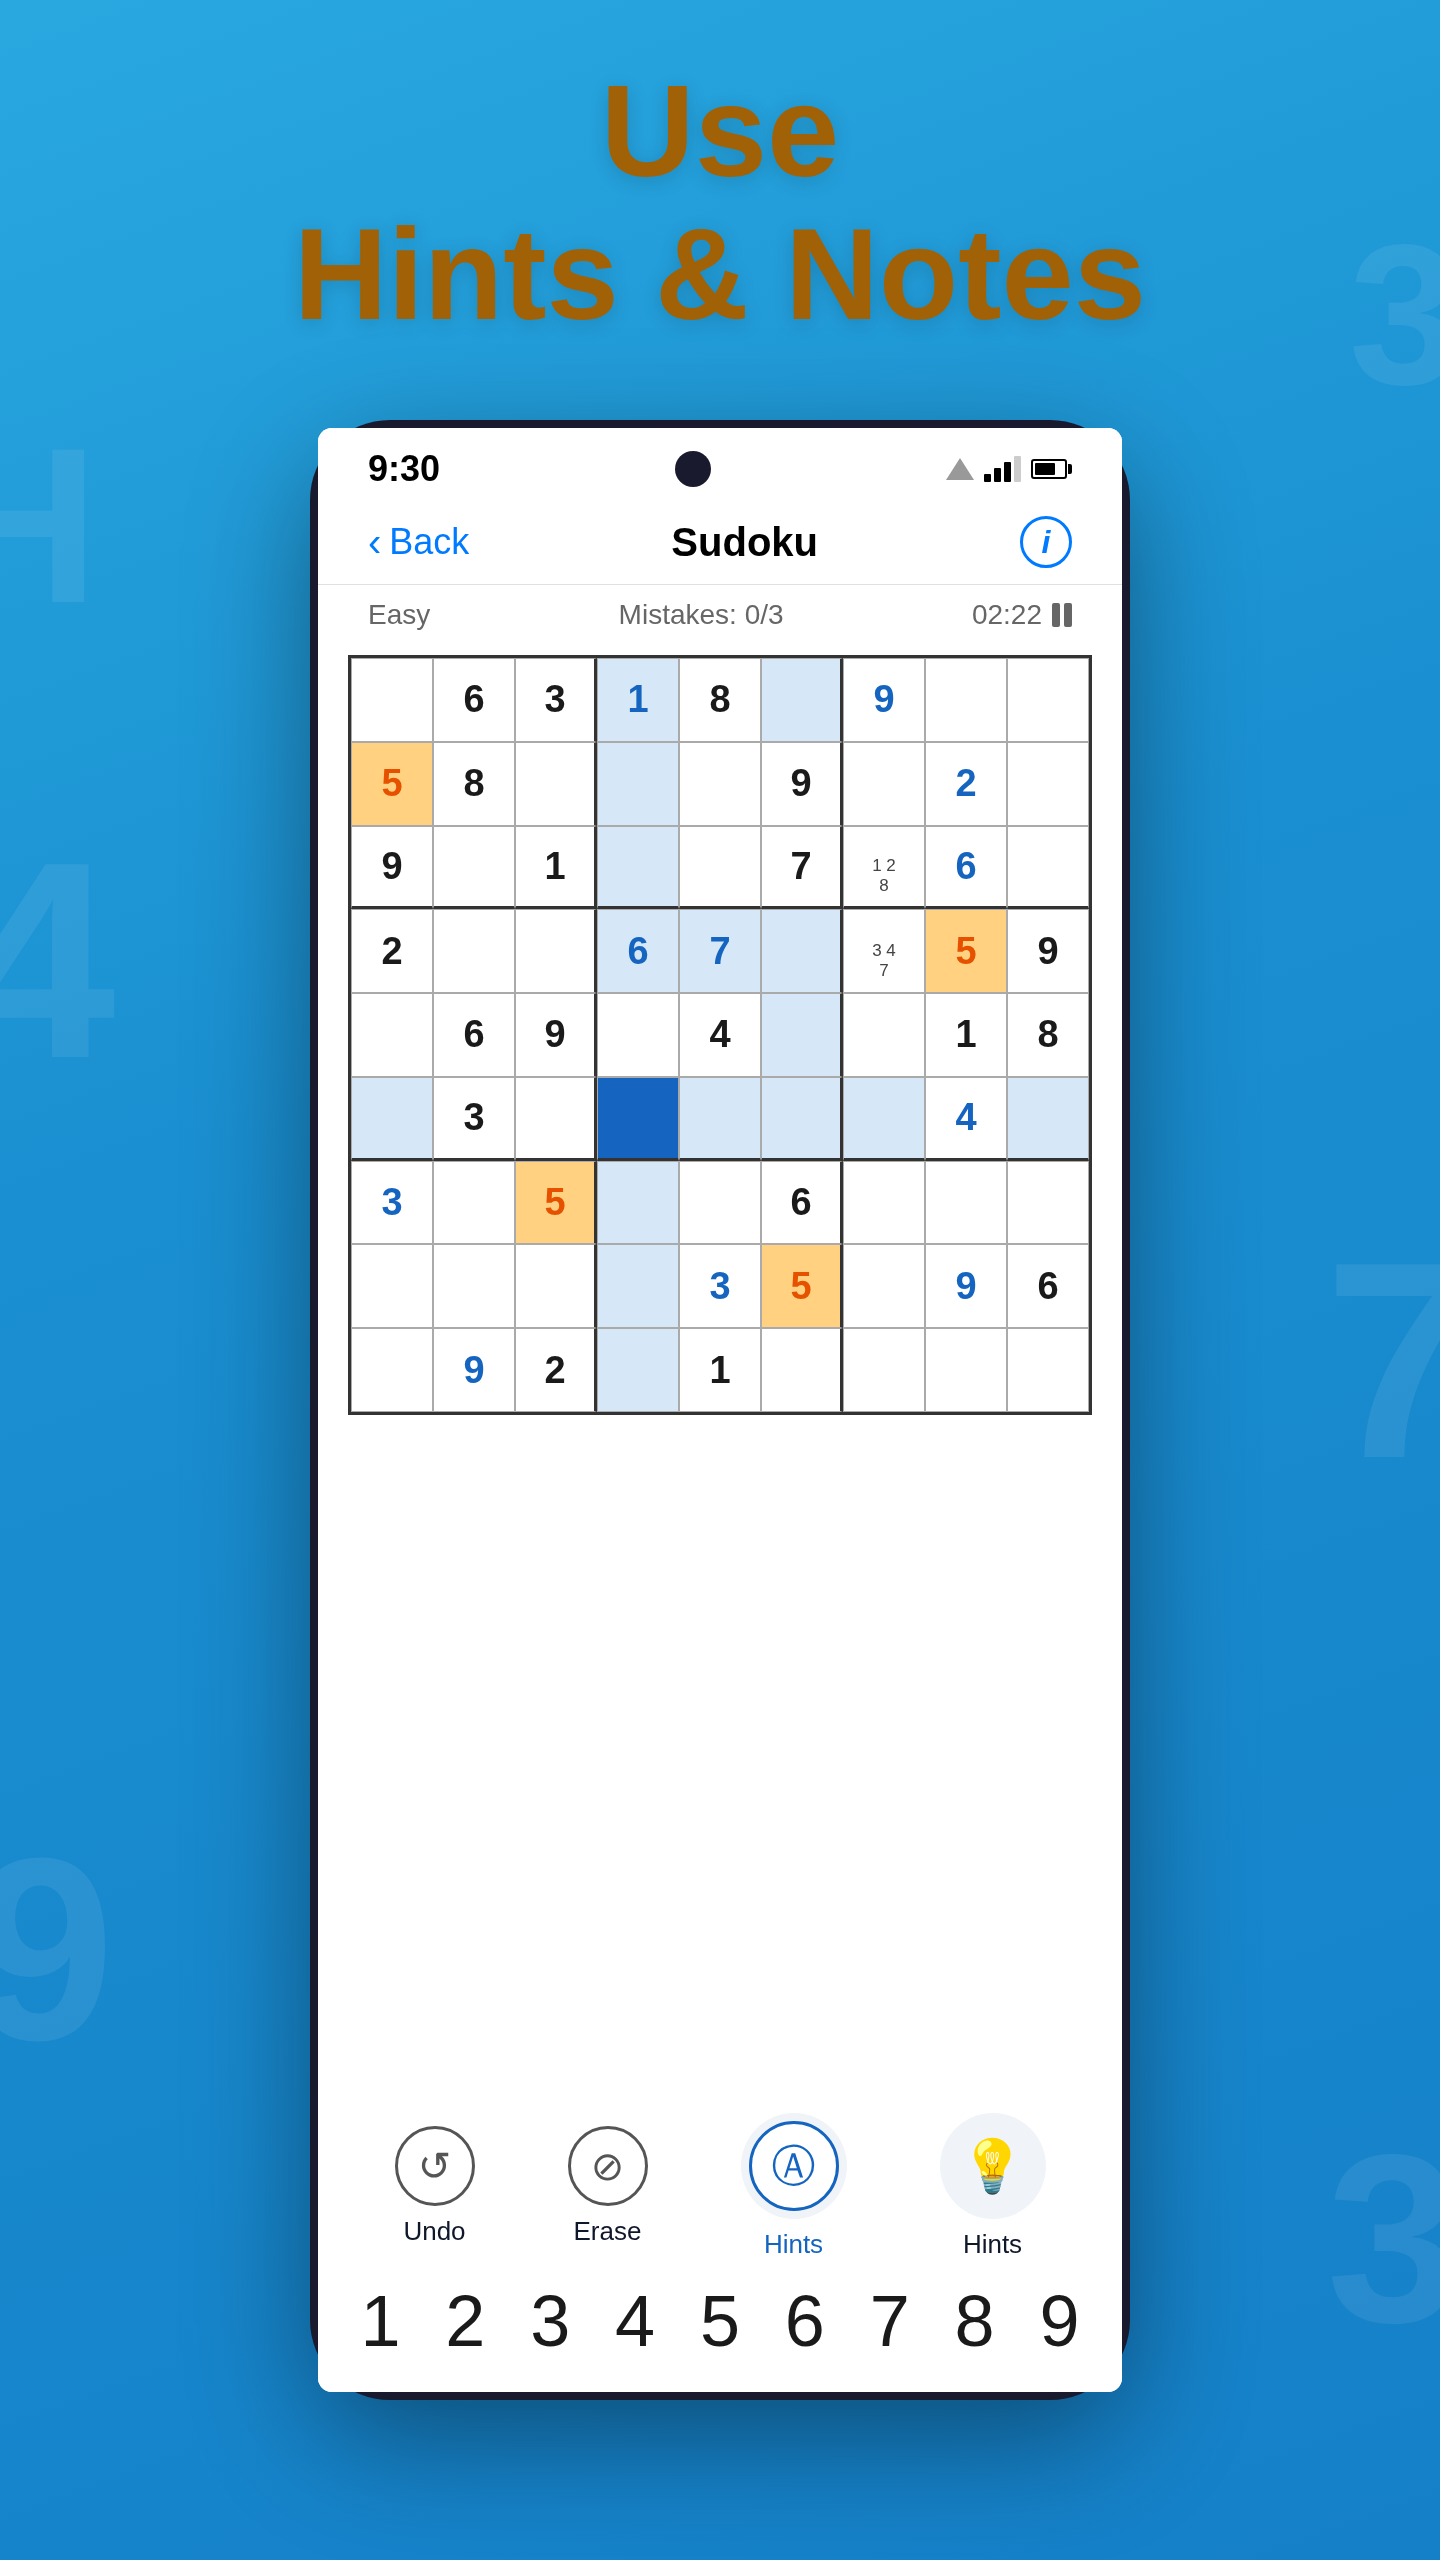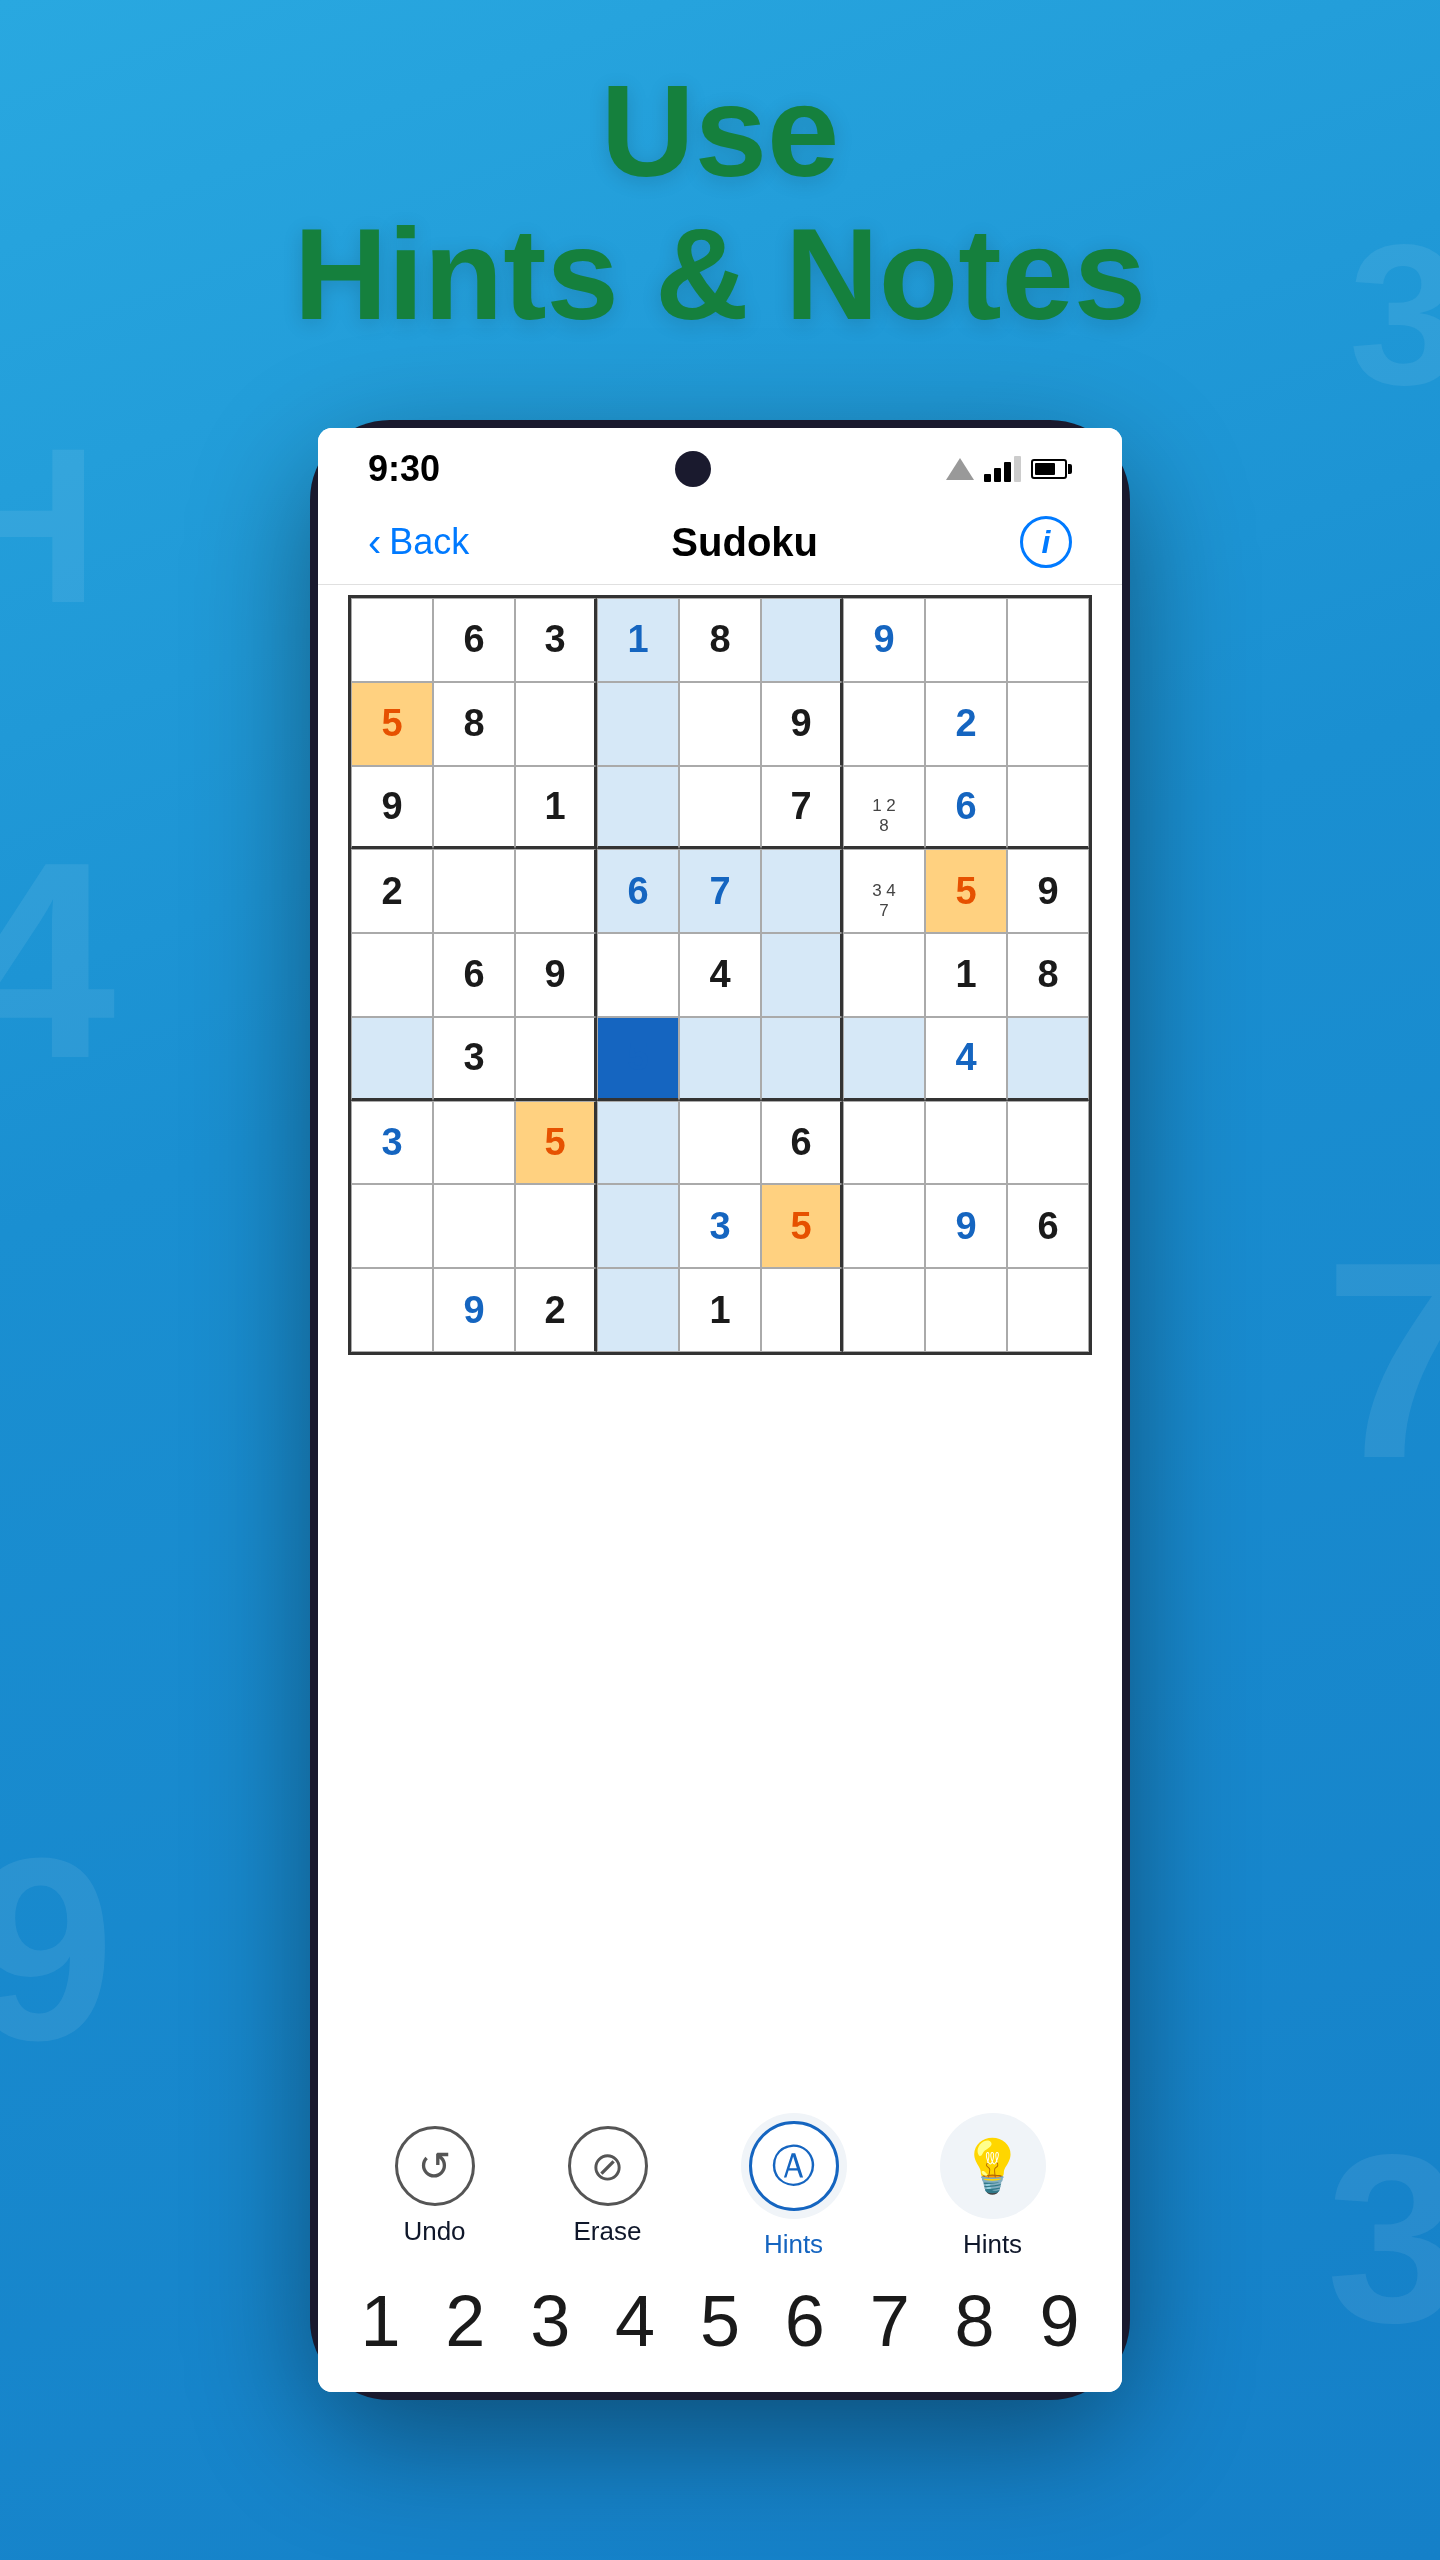--- a/index.html
+++ b/index.html
@@ -26,21 +26,21 @@
       color: rgba(255,255,255,0.08);
       user-select: none;
     }
 
     
     .header-text {
       position: absolute;
       top: 60px;
       left: 0; right: 0;
       text-align: center;
-      color: #15803d;
+      color: #a16207;
       font-size: 130px;
       font-weight: 900;
       line-height: 1.1;
       text-shadow: 0 4px 20px rgba(0,0,0,0.15);
       padding: 0 96px;
     }
 
     
     .phone-frame {
       position: absolute;
@@ -360,20 +360,31 @@
 
     <div class="nav-bar">
       <div class="back-btn">
         <span style="font-size:40px;">‹</span>
         <span>Back</span>
       </div>
       <span class="nav-title">Sudoku</span>
       <div class="info-btn">i</div>
     </div>
 
+    <div class="game-info-bar">
+      <span>Easy</span>
+      <span>Mistakes: 0/3</span>
+      <div class="timer-area">
+        <span>02:22</span>
+        <div class="pause-icon">
+          <div class="pause-bar"></div>
+          <div class="pause-bar"></div>
+        </div>
+      </div>
+    </div>
 
     <div class="grid-container">
       <div class="sudoku-grid" id="sudoku-grid">
       <div class="cell"></div>
           <div class="cell" style="color: rgb(26, 26, 26);">6</div>
           <div class="cell" style="color: rgb(26, 26, 26); border-right: 3px solid rgb(51, 51, 51);">3</div>
           <div class="cell" style="background: rgb(214, 232, 247); color: rgb(21, 101, 192);">1</div>
           <div class="cell" style="color: rgb(26, 26, 26);">8</div>
           <div class="cell" style="background: rgb(214, 232, 247); border-right: 3px solid rgb(51, 51, 51);"></div>
           <div class="cell" style="color: rgb(21, 101, 192);">9</div>

